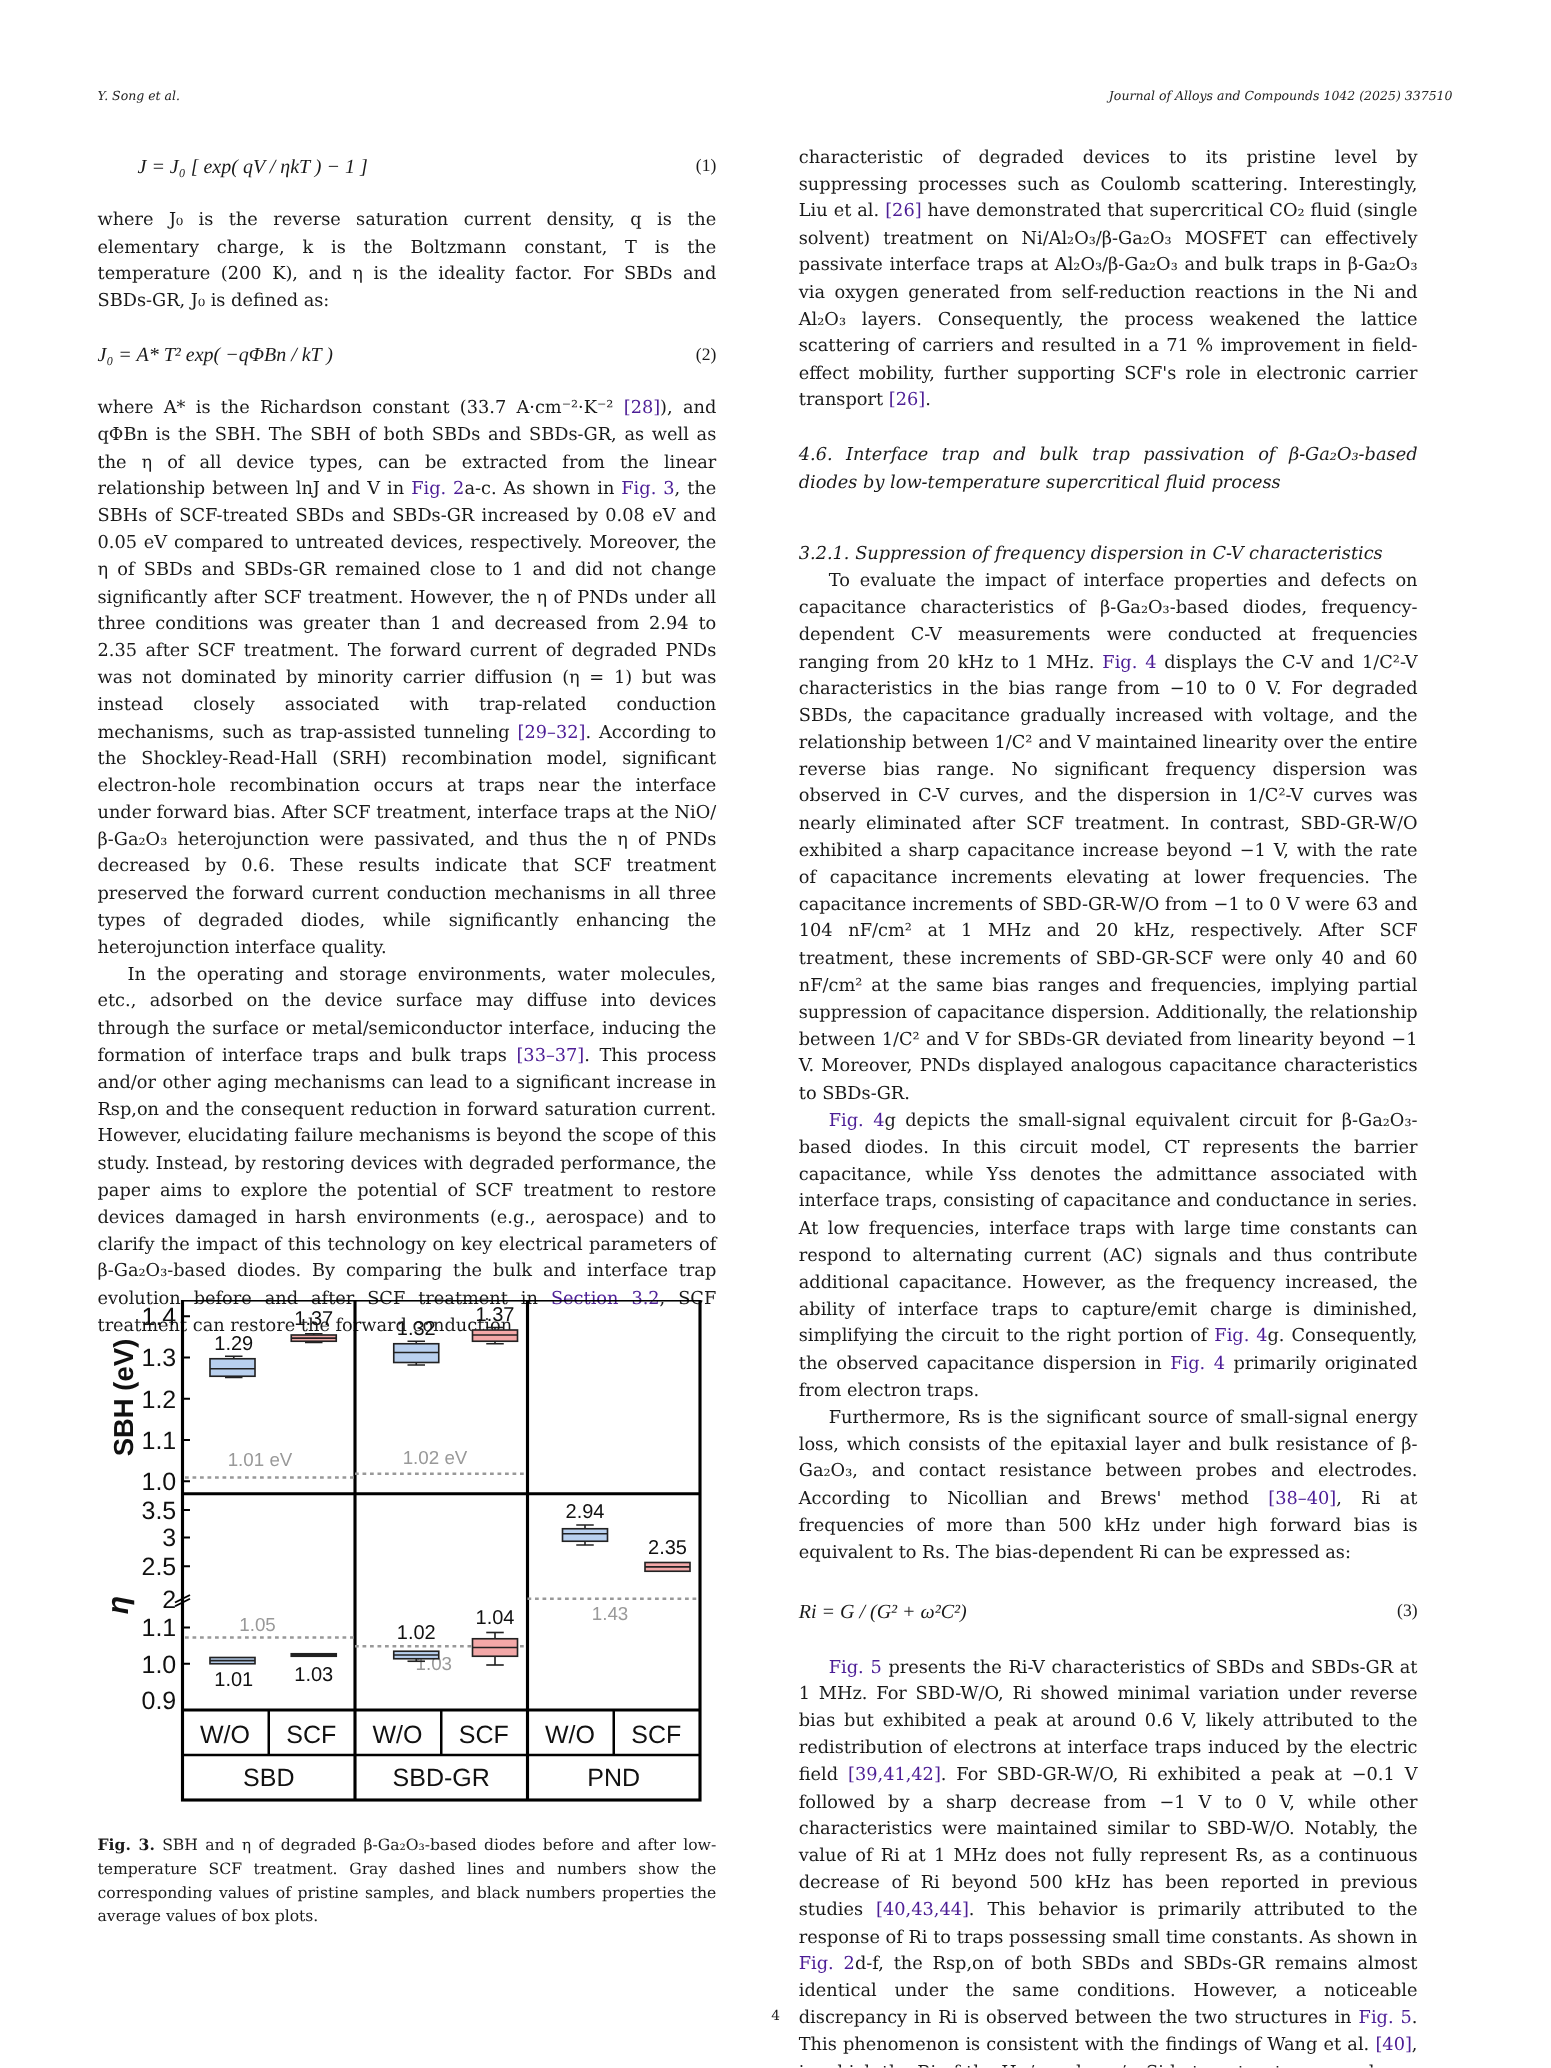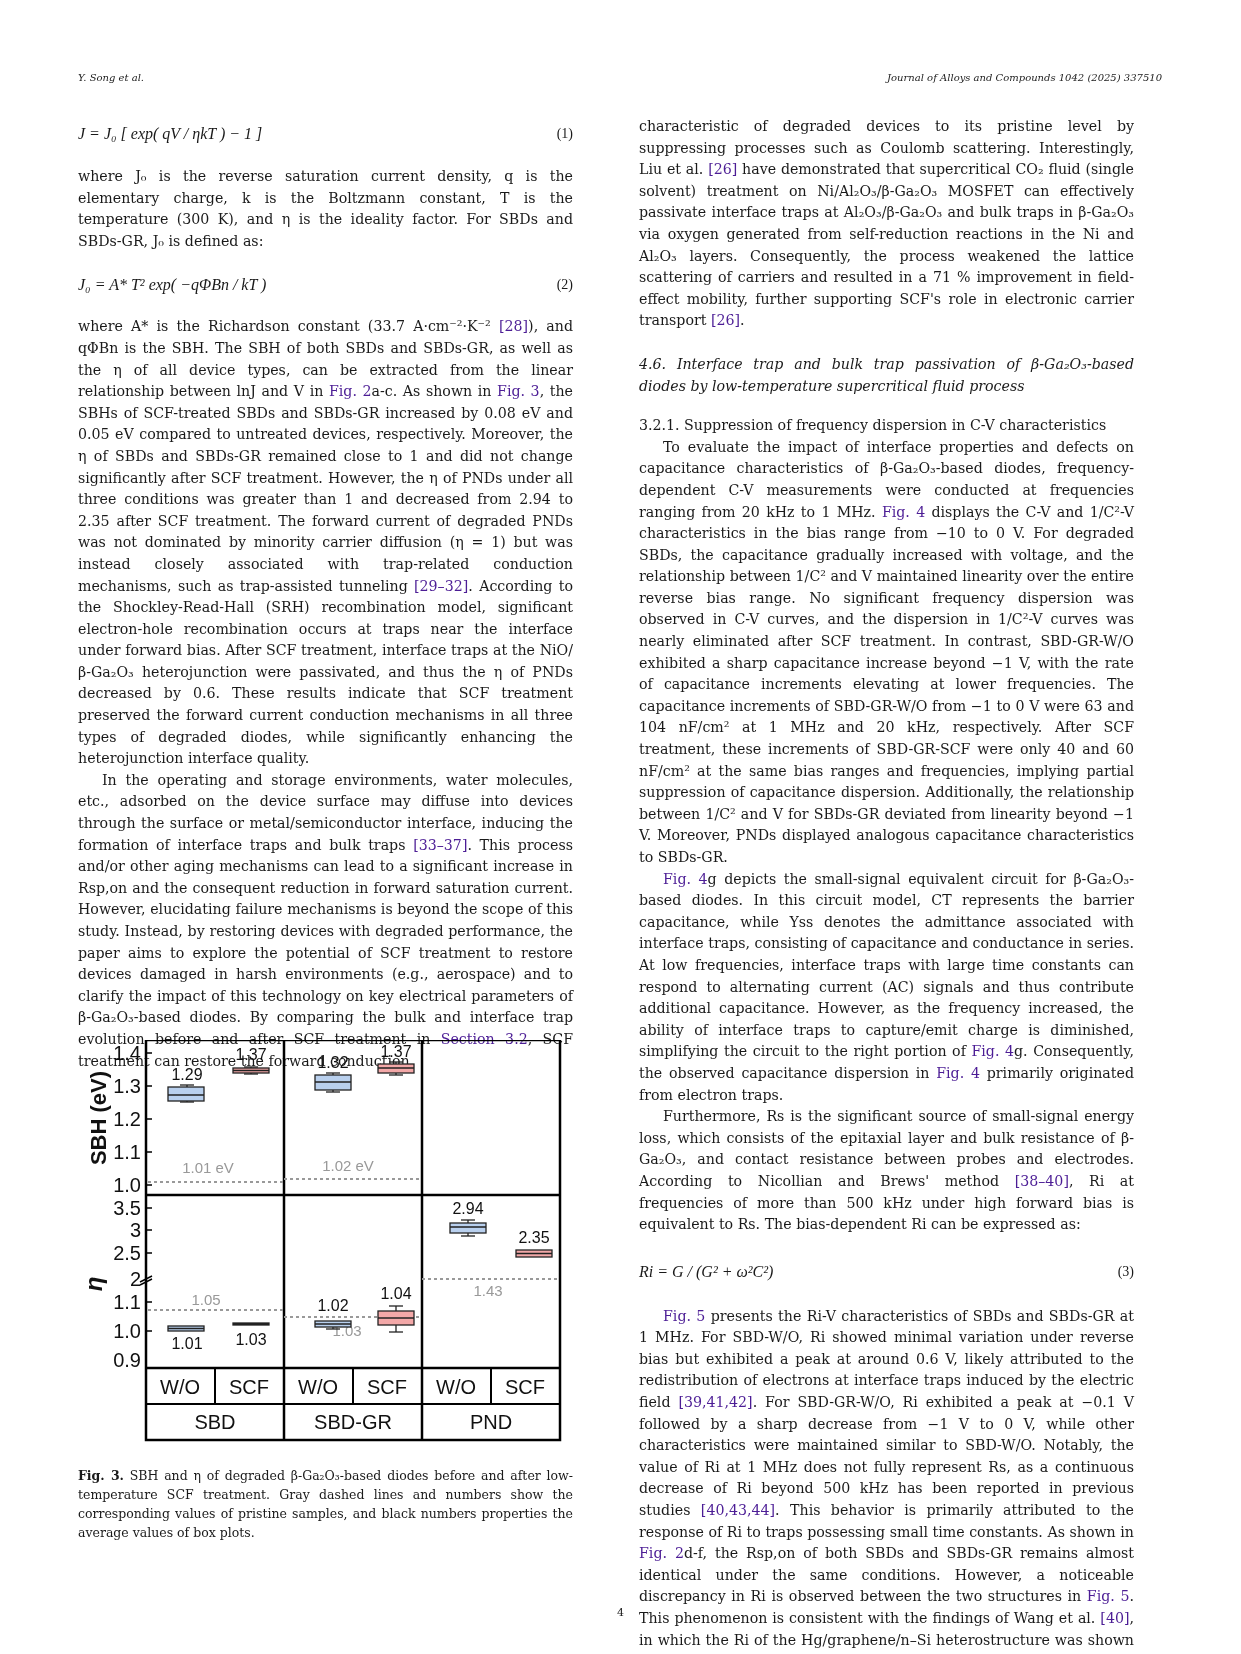--- a/index.html
+++ b/index.html
@@ -9,39 +9,39 @@
   .hdr.right { right: 79px; }
   .col { position: absolute; width: 495px; font-size: 14.2px; line-height: 21.6px; text-align: justify; }
   .col.left { left: 78px; top: 116px; }
   .col.right { left: 639px; top: 116px; }
   .eq { display: flex; justify-content: space-between; align-items: center; font-family: "Liberation Serif", serif; font-style: italic; font-size: 16px; margin: 0 0 14px; }
   .eq .num { font-style: normal; font-size: 14px; }
   p { margin: 0; }
   p.ind { text-indent: 24px; }
   .link { color: #4c1d95; }
   .sec { font-style: italic; margin-top: 18px; }
-  .subsec { margin-top: 18px; }
+  .subsec { font-style: italic; margin-top: 36px; }
   .figwrap { position: absolute; left: 78px; top: 1040px; width: 495px; height: 410px; }
   .caption { position: absolute; left: 78px; top: 1466px; width: 495px; font-size: 12.5px; line-height: 19px; text-align: justify; }
   .caption b { font-weight: bold; }
   .pagenum { position: absolute; top: 1606px; left: 0; width: 100%; text-align: center; font-size: 11px; }
   svg text { font-family: "Liberation Sans", sans-serif; }
 </style>
 </head>
 <body>
 
 <div class="hdr left">Y. Song et al.</div>
 <div class="hdr right">Journal of Alloys and Compounds 1042 (2025) 337510</div>
 
 <div class="col left">
-  <div class="eq" style="margin-top:2px;margin-bottom:16px;height:32px;">
+  <div class="eq" style="margin-top:2px;margin-bottom:16px;height:32px;margin-left:32px;">
     <span>J = J₀ [ exp( qV / ηkT ) − 1 ]</span>
     <span class="num">(1)</span>
   </div>
-  <p>where J₀ is the reverse saturation current density, q is the elementary charge, k is the Boltzmann constant, T is the temperature (300 K), and η is the ideality factor. For SBDs and SBDs-GR, J₀ is defined as:</p>
+  <p>where J₀ is the reverse saturation current density, q is the elementary charge, k is the Boltzmann constant, T is the temperature (200 K), and η is the ideality factor. For SBDs and SBDs-GR, J₀ is defined as:</p>
   <div class="eq" style="margin-top:14px;margin-bottom:14px;height:36px;">
     <span>J₀ = A* T² exp( −qΦBn / kT )</span>
     <span class="num">(2)</span>
   </div>
   <p><span>where A* is the Richardson constant (33.7 A·cm⁻²·K⁻² </span><span class="link">[28]</span><span>), and qΦBn is the SBH. The SBH of both SBDs and SBDs-GR, as well as the η of all device types, can be extracted from the linear relationship between lnJ and V in </span><span class="link">Fig. 2</span><span>a-c. As shown in </span><span class="link">Fig. 3</span><span>, the SBHs of SCF-treated SBDs and SBDs-GR increased by 0.08 eV and 0.05 eV compared to untreated devices, respectively. Moreover, the η of SBDs and SBDs-GR remained close to 1 and did not change significantly after SCF treatment. However, the η of PNDs under all three conditions was greater than 1 and decreased from 2.94 to 2.35 after SCF treatment. The forward current of degraded PNDs was not dominated by minority carrier diffusion (η = 1) but was instead closely associated with trap-related conduction mechanisms, such as trap-assisted tunneling </span><span class="link">[29–32]</span><span>. According to the Shockley-Read-Hall (SRH) recombination model, significant electron-hole recombination occurs at traps near the interface under forward bias. After SCF treatment, interface traps at the NiO/β-Ga₂O₃ heterojunction were passivated, and thus the η of PNDs decreased by 0.6. These results indicate that SCF treatment preserved the forward current conduction mechanisms in all three types of degraded diodes, while significantly enhancing the heterojunction interface quality.</span></p>
   <p class="ind"><span>In the operating and storage environments, water molecules, etc., adsorbed on the device surface may diffuse into devices through the surface or metal/semiconductor interface, inducing the formation of interface traps and bulk traps </span><span class="link">[33–37]</span><span>. This process and/or other aging mechanisms can lead to a significant increase in Rsp,on and the consequent reduction in forward saturation current. However, elucidating failure mechanisms is beyond the scope of this study. Instead, by restoring devices with degraded performance, the paper aims to explore the potential of SCF treatment to restore devices damaged in harsh environments (e.g., aerospace) and to clarify the impact of this technology on key electrical parameters of β-Ga₂O₃-based diodes. By comparing the bulk and interface trap evolution before and after SCF treatment in </span><span class="link">Section 3.2</span><span>, SCF treatment can restore the forward conduction</span></p>
 </div>
 
 <div class="figwrap">
   <svg width="495" height="410" viewBox="0 0 495 410">

